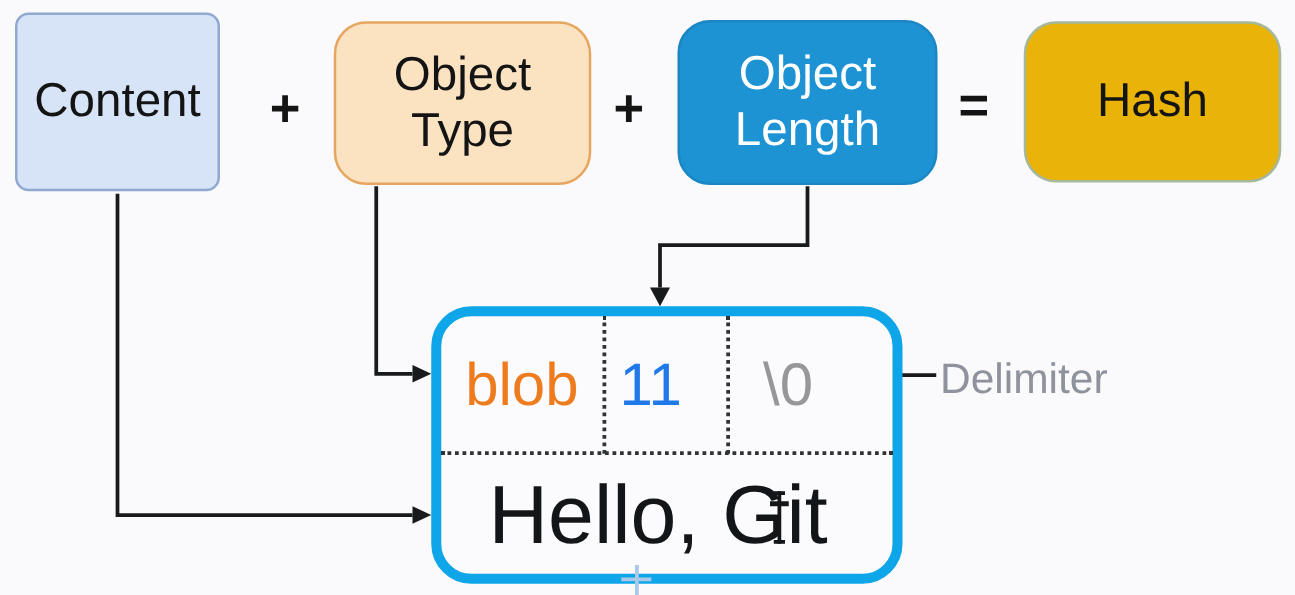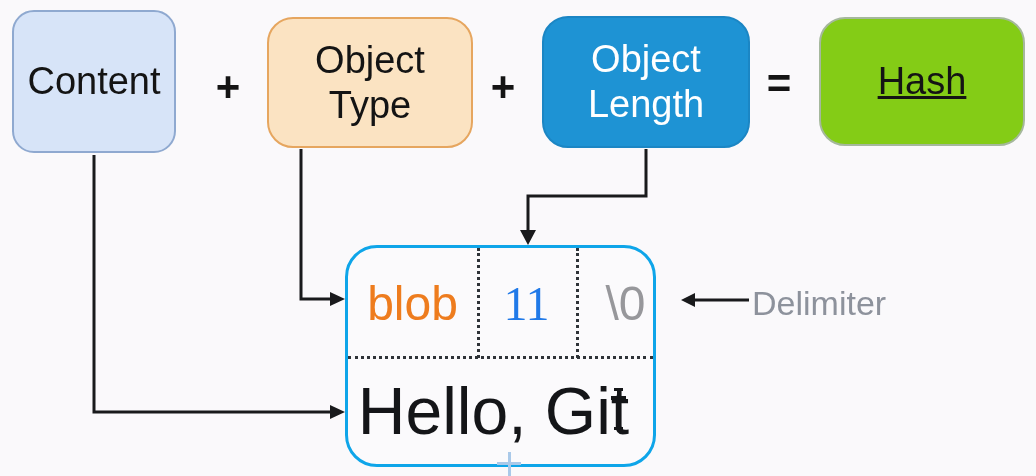--- a/index.html
+++ b/index.html
@@ -48,22 +48,22 @@
     position: absolute;
     left: 0; top: 0;
     width: 1036px; height: 476px;
     pointer-events: none;
   }
 
   
   .object-box {
     position: absolute;
     left: 345px; top: 245px;
-    width: 311px; height: 222px;
-    border: 3px solid #0ea5e9;
+    width: 377px; height: 222px;
+    border: 8px solid #0ea5e9;
     border-radius: 32px;
     background: #fbfafc;
     box-sizing: border-box;
   }
   .vdiv {
     position: absolute;
     top: 0;
     width: 0;
     height: 110px;
     border-left: 3px dotted #2f3338;
@@ -80,21 +80,21 @@
   .cell {
     position: absolute;
     top: 0;
     height: 110px;
     display: flex;
     align-items: center;
     justify-content: center;
     font-size: 48px;
   }
   .cell-blob { left: 0;     width: 129px; }
-  .cell-len  { left: 129px; width: 99px; font-family: Liberation Serif, serif;  }
+  .cell-len  { left: 118px; width: 99px;  }
   .cell-null { left: 228px; width: 99px;  }
   .content-row {
     position: absolute;
     left: 0; right: 0;
     top: 110px; bottom: 0;
     display: flex;
     align-items: center;
     justify-content: center;
     padding-right: 14px;
     font-size: 66px;
@@ -121,41 +121,41 @@
     background: #aac9e9;
   }
   .crosshair::before { left: 0; top: 10px; width: 24px; height: 3px; }
   .crosshair::after  { left: 11px; top: 0; width: 3px; height: 24px; }
 </style>
 </head>
 <body>
 
 <div class="canvas">
 
-  <div class="tbox box-content" style="background-color: rgb(215, 228, 248); border-color: rgb(143, 169, 208); color: rgb(20, 20, 20);">
+  <div class="tbox box-content" style="background-color: rgb(215, 228, 248); border-color: rgb(143, 169, 208); color: rgb(20, 20, 20); border-radius: 11px;">
     <span>Content</span>
   </div>
 
   <div class="op op-plus1">+</div>
 
   <div class="tbox box-type" style="background-color: rgb(251, 227, 194); border-color: rgb(230, 166, 95); color: rgb(20, 20, 20);">
     <span>Object
 Type</span>
   </div>
 
   <div class="op op-plus2">+</div>
 
   <div class="tbox box-length" style="background-color: rgb(30, 147, 212); border-color: rgb(27, 134, 196); color: rgb(255, 255, 255);">
     <span>Object
 Length</span>
   </div>
 
   <div class="op op-equals">=</div>
 
-  <div class="tbox box-hash" style="background-color: #84cc16; border-color: rgb(165, 184, 156); color: rgb(20, 20, 20); text-decoration: underline;">
+  <div class="tbox box-hash" style="background-color: #eab308; border-color: rgb(165, 184, 156); color: rgb(20, 20, 20);">
     <span>Hash</span>
   </div>
 
   <svg class="connectors" viewBox="0 0 1036 476" xmlns="http://www.w3.org/2000/svg">
 
     <g>
       <path d="M94 155 L94 412 L330 412" fill="none" stroke="#191a1c" stroke-width="3"></path>
       <polygon points="330,405 330,419 345,412" fill="#191a1c"></polygon>
     </g>
 

